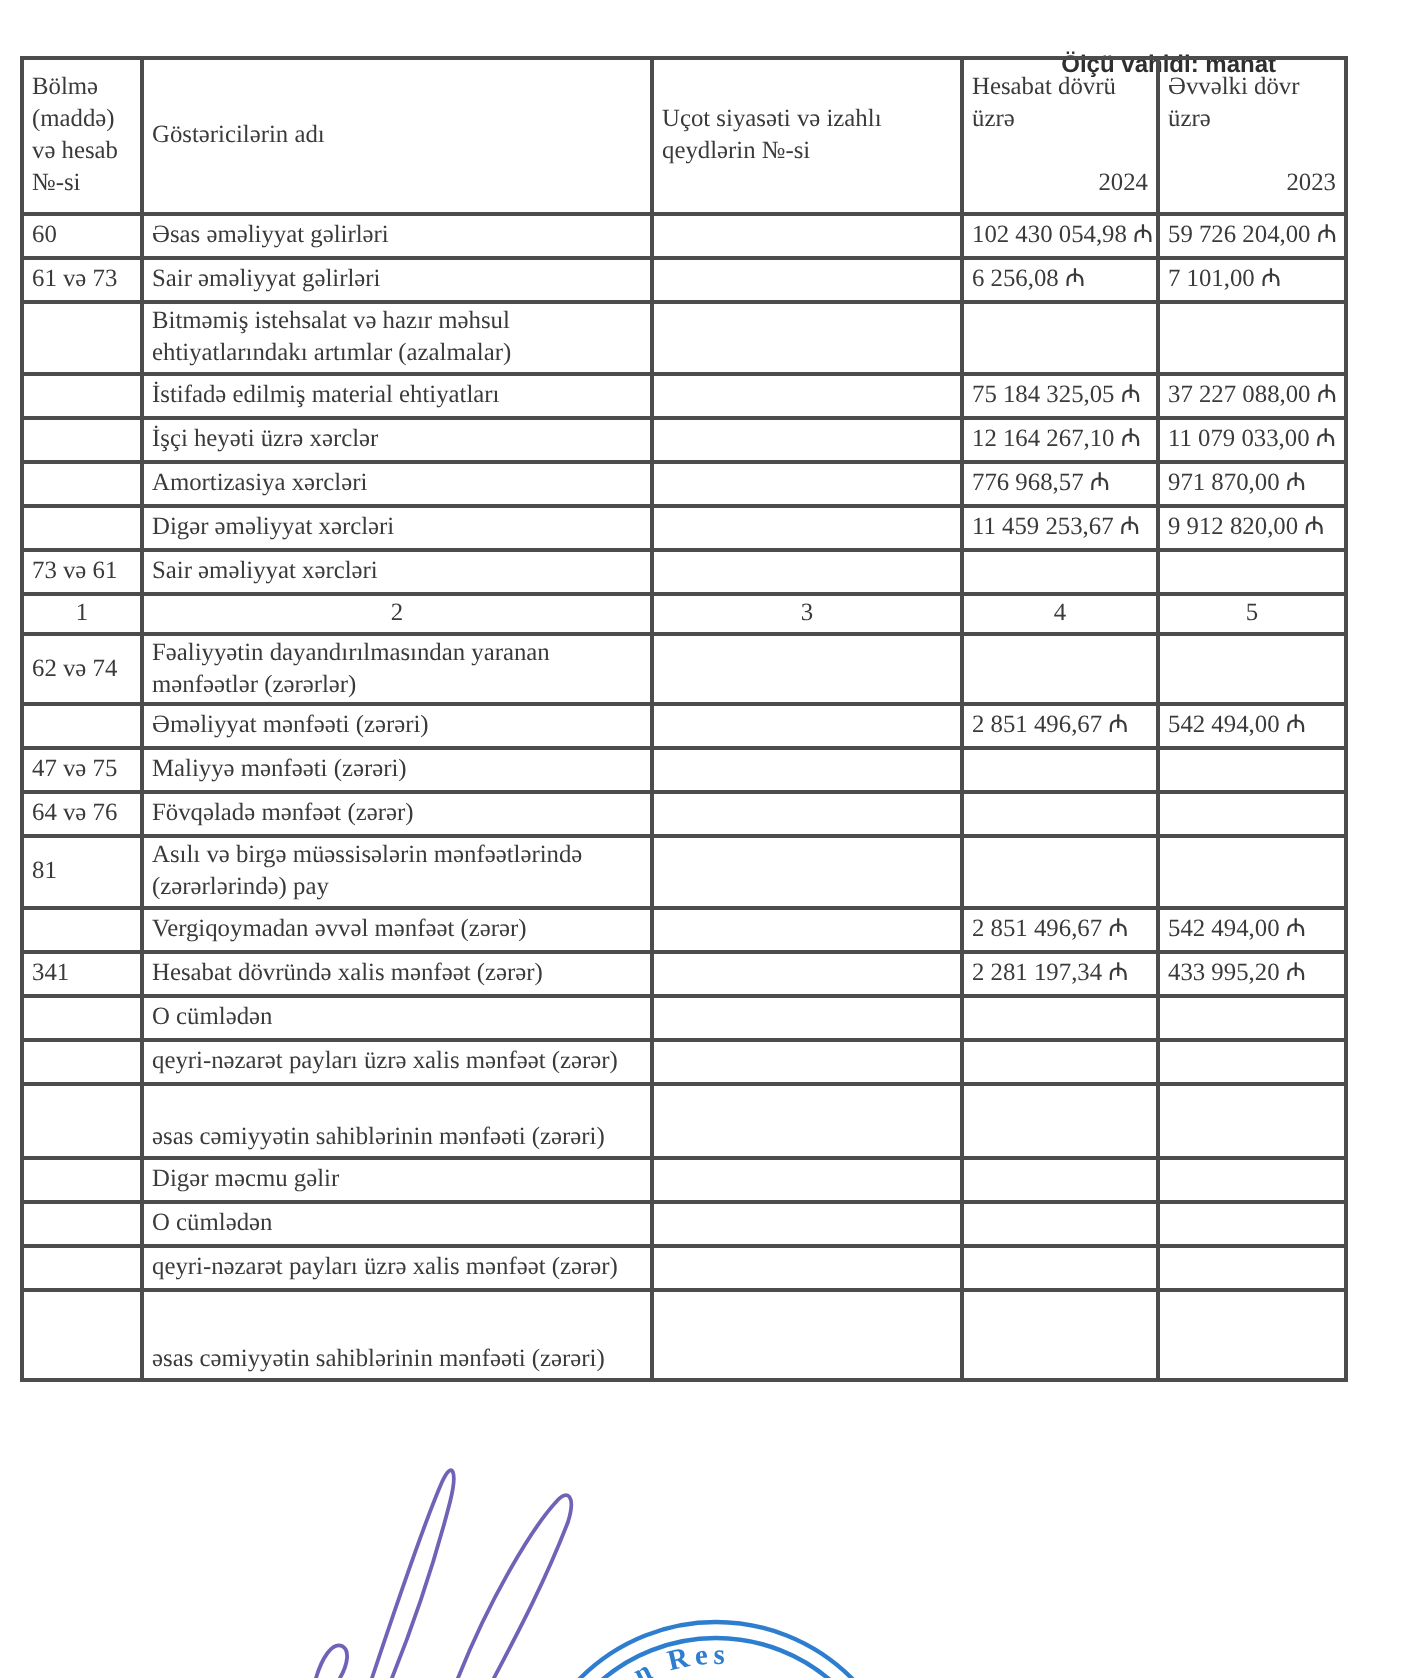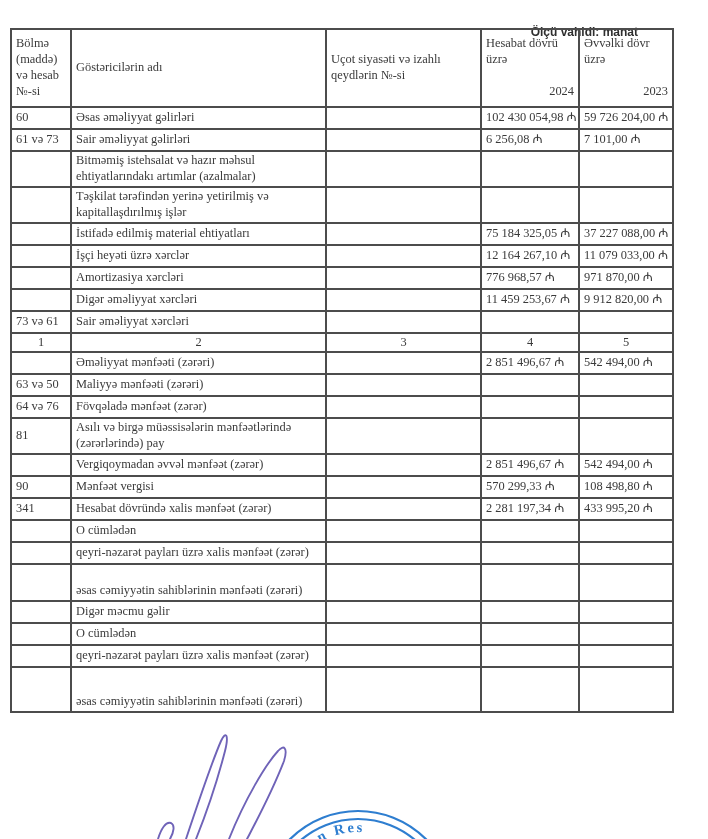--- a/index.html
+++ b/index.html
@@ -94,27 +94,20 @@
       </tr>
       <tr>
         <td class="codecell"></td>
         <td class="labelcell">Bitməmiş istehsalat və hazır məhsul ehtiyatlarındakı artımlar (azalmalar)</td>
         <td class="notecell"></td>
         <td class="valuecell"></td>
         <td class="valuecell"></td>
       </tr>
       <tr>
         <td class="codecell"></td>
-        <td class="labelcell">Təşkilat tərəfindən yerinə yetirilmiş və kapitallaşdırılmış işlər</td>
-        <td class="notecell"></td>
-        <td class="valuecell"></td>
-        <td class="valuecell"></td>
-      </tr>
-      <tr>
-        <td class="codecell"></td>
         <td class="labelcell">İstifadə edilmiş material ehtiyatları</td>
         <td class="notecell"></td>
         <td class="valuecell">75 184 325,05 ₼</td>
         <td class="valuecell">37 227 088,00 ₼</td>
       </tr>
       <tr>
         <td class="codecell"></td>
         <td class="labelcell">İşçi heyəti üzrə xərclər</td>
         <td class="notecell"></td>
         <td class="valuecell">12 164 267,10 ₼</td>
@@ -142,28 +135,35 @@
         <td class="valuecell"></td>
       </tr>
       <tr>
         <td class="numcell">1</td>
         <td class="numcell">2</td>
         <td class="numcell">3</td>
         <td class="numcell">4</td>
         <td class="numcell">5</td>
       </tr>
       <tr>
+        <td class="codecell">62 və 74</td>
+        <td class="labelcell">Fəaliyyətin dayandırılmasından yaranan mənfəətlər (zərərlər)</td>
+        <td class="notecell"></td>
+        <td class="valuecell"></td>
+        <td class="valuecell"></td>
+      </tr>
+      <tr>
         <td class="codecell"></td>
         <td class="labelcell">Əməliyyat mənfəəti (zərəri)</td>
         <td class="notecell"></td>
         <td class="valuecell">2 851 496,67 ₼</td>
         <td class="valuecell">542 494,00 ₼</td>
       </tr>
       <tr>
-        <td class="codecell">63 və 50</td>
+        <td class="codecell">47 və 75</td>
         <td class="labelcell">Maliyyə mənfəəti (zərəri)</td>
         <td class="notecell"></td>
         <td class="valuecell"></td>
         <td class="valuecell"></td>
       </tr>
       <tr>
         <td class="codecell">64 və 76</td>
         <td class="labelcell">Fövqəladə mənfəət (zərər)</td>
         <td class="notecell"></td>
         <td class="valuecell"></td>
@@ -175,27 +175,20 @@
         <td class="notecell"></td>
         <td class="valuecell"></td>
         <td class="valuecell"></td>
       </tr>
       <tr>
         <td class="codecell"></td>
         <td class="labelcell">Vergiqoymadan əvvəl mənfəət (zərər)</td>
         <td class="notecell"></td>
         <td class="valuecell">2 851 496,67 ₼</td>
         <td class="valuecell">542 494,00 ₼</td>
-      </tr>
-      <tr>
-        <td class="codecell">90</td>
-        <td class="labelcell">Mənfəət vergisi</td>
-        <td class="notecell"></td>
-        <td class="valuecell">570 299,33 ₼</td>
-        <td class="valuecell">108 498,80 ₼</td>
       </tr>
       <tr>
         <td class="codecell">341</td>
         <td class="labelcell">Hesabat dövründə xalis mənfəət (zərər)</td>
         <td class="notecell"></td>
         <td class="valuecell">2 281 197,34 ₼</td>
         <td class="valuecell">433 995,20 ₼</td>
       </tr>
       <tr>
         <td class="codecell"></td>

